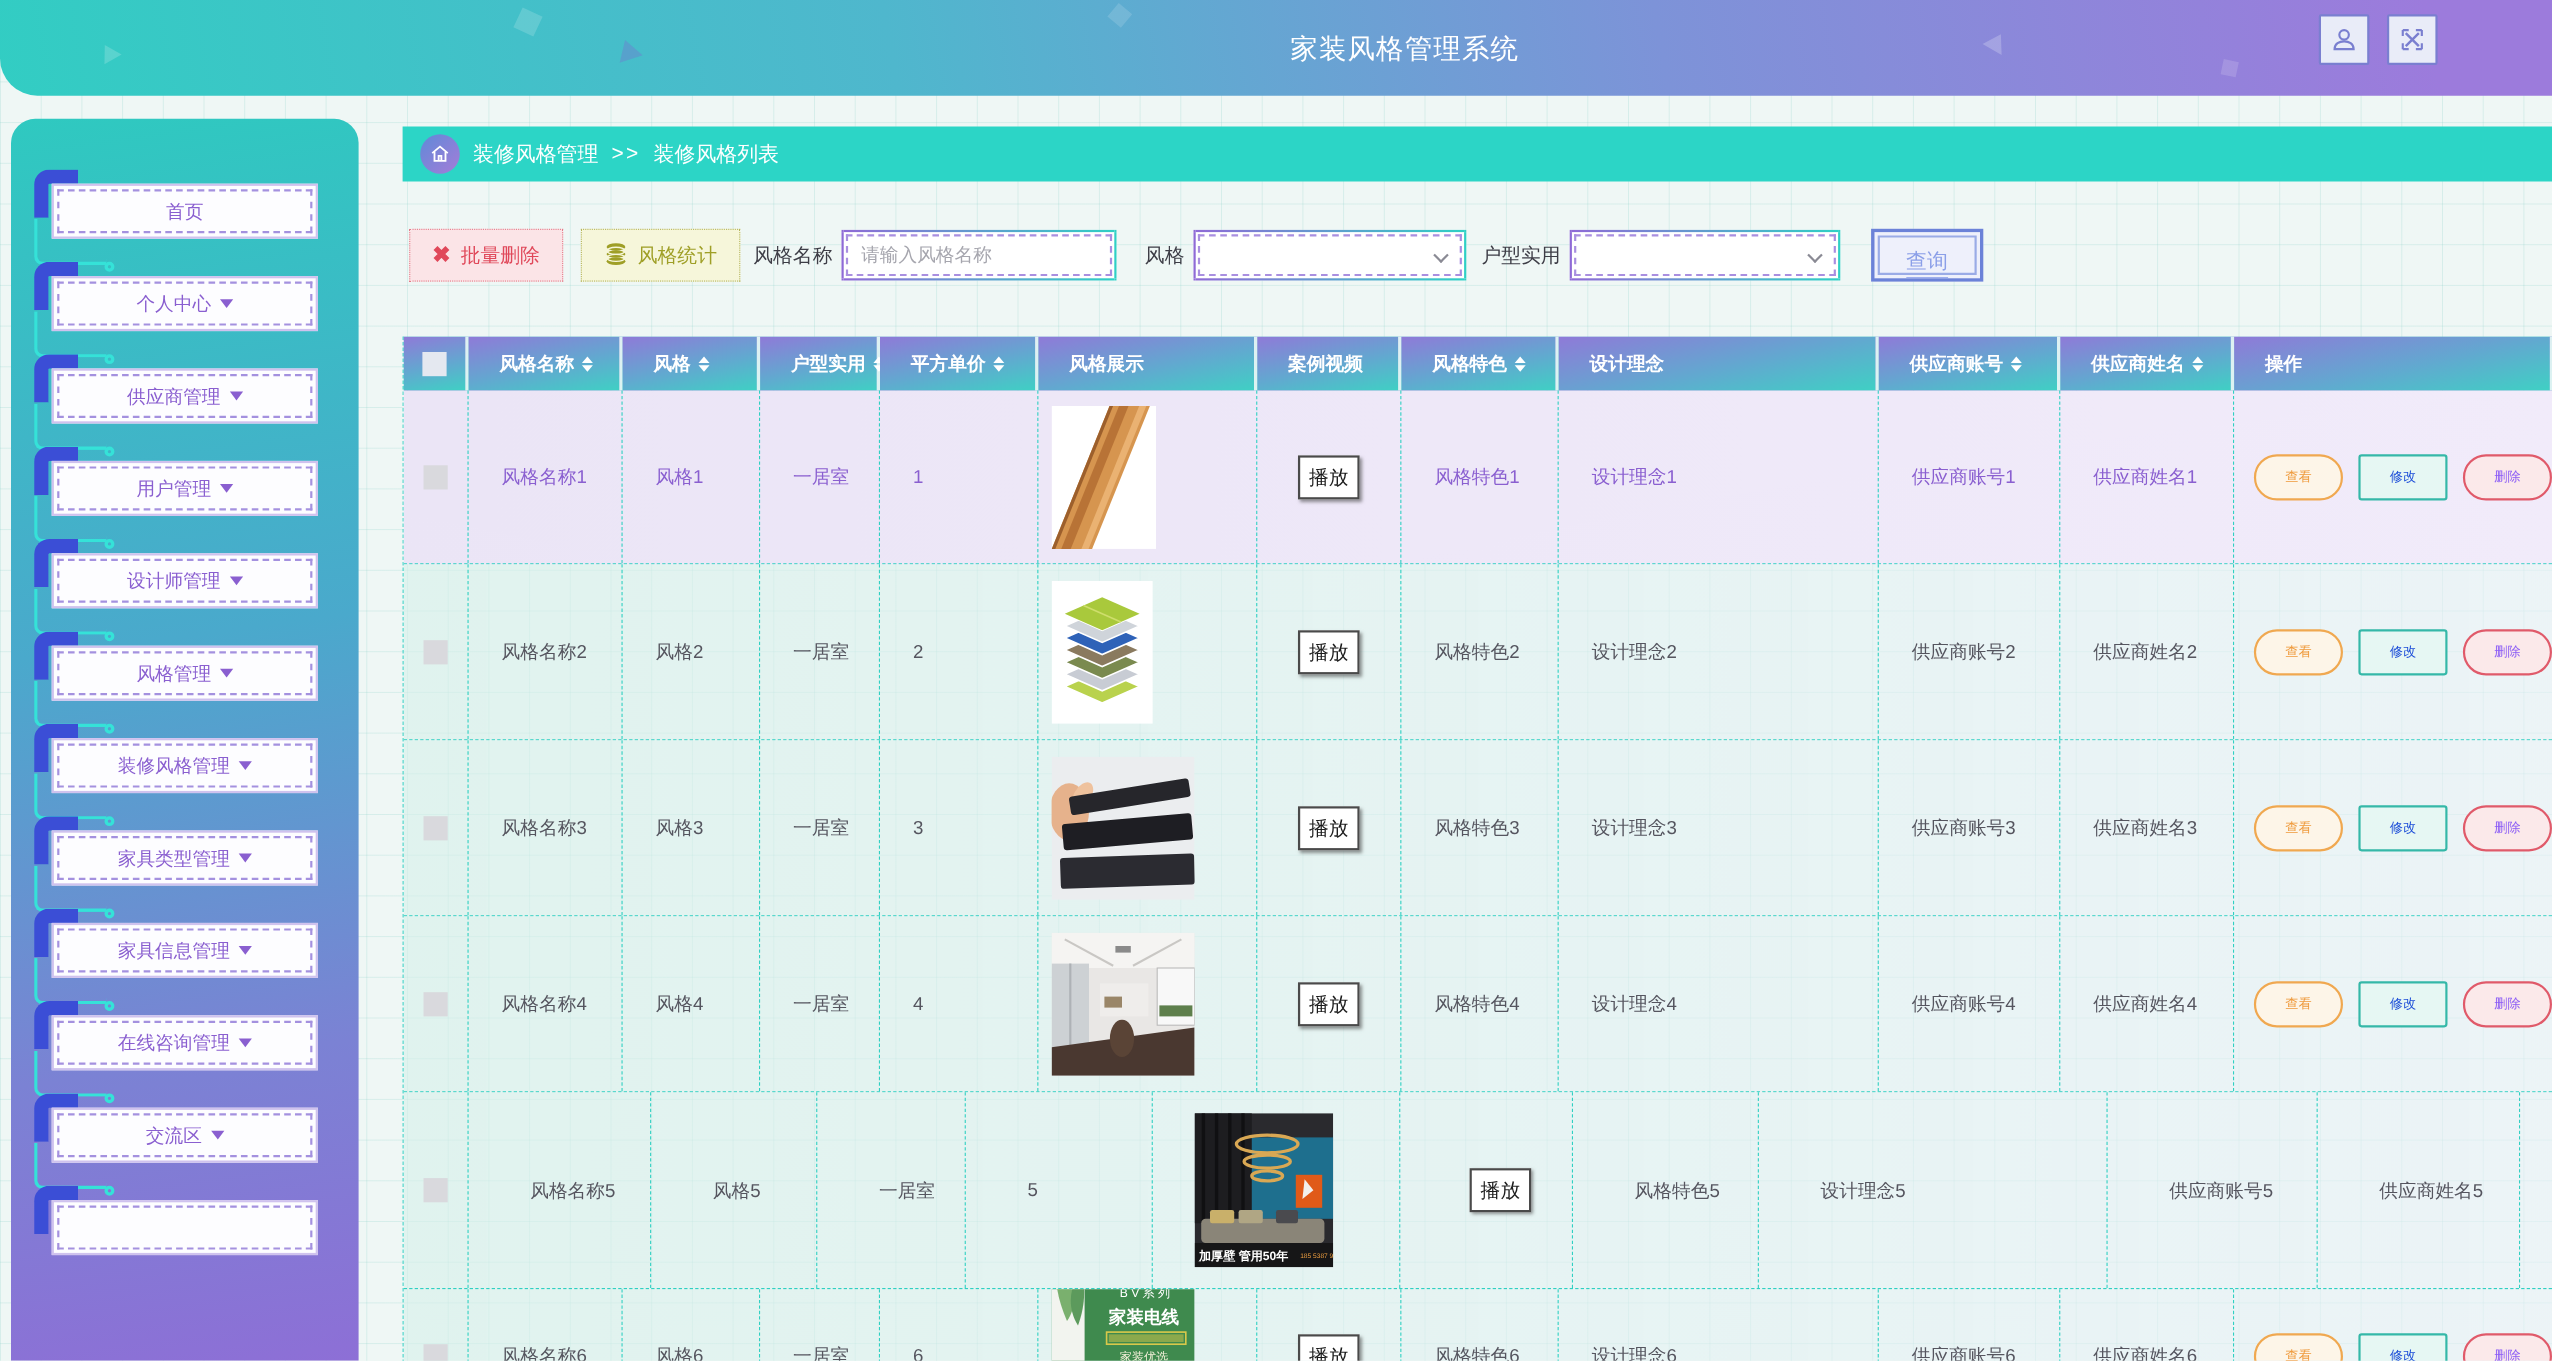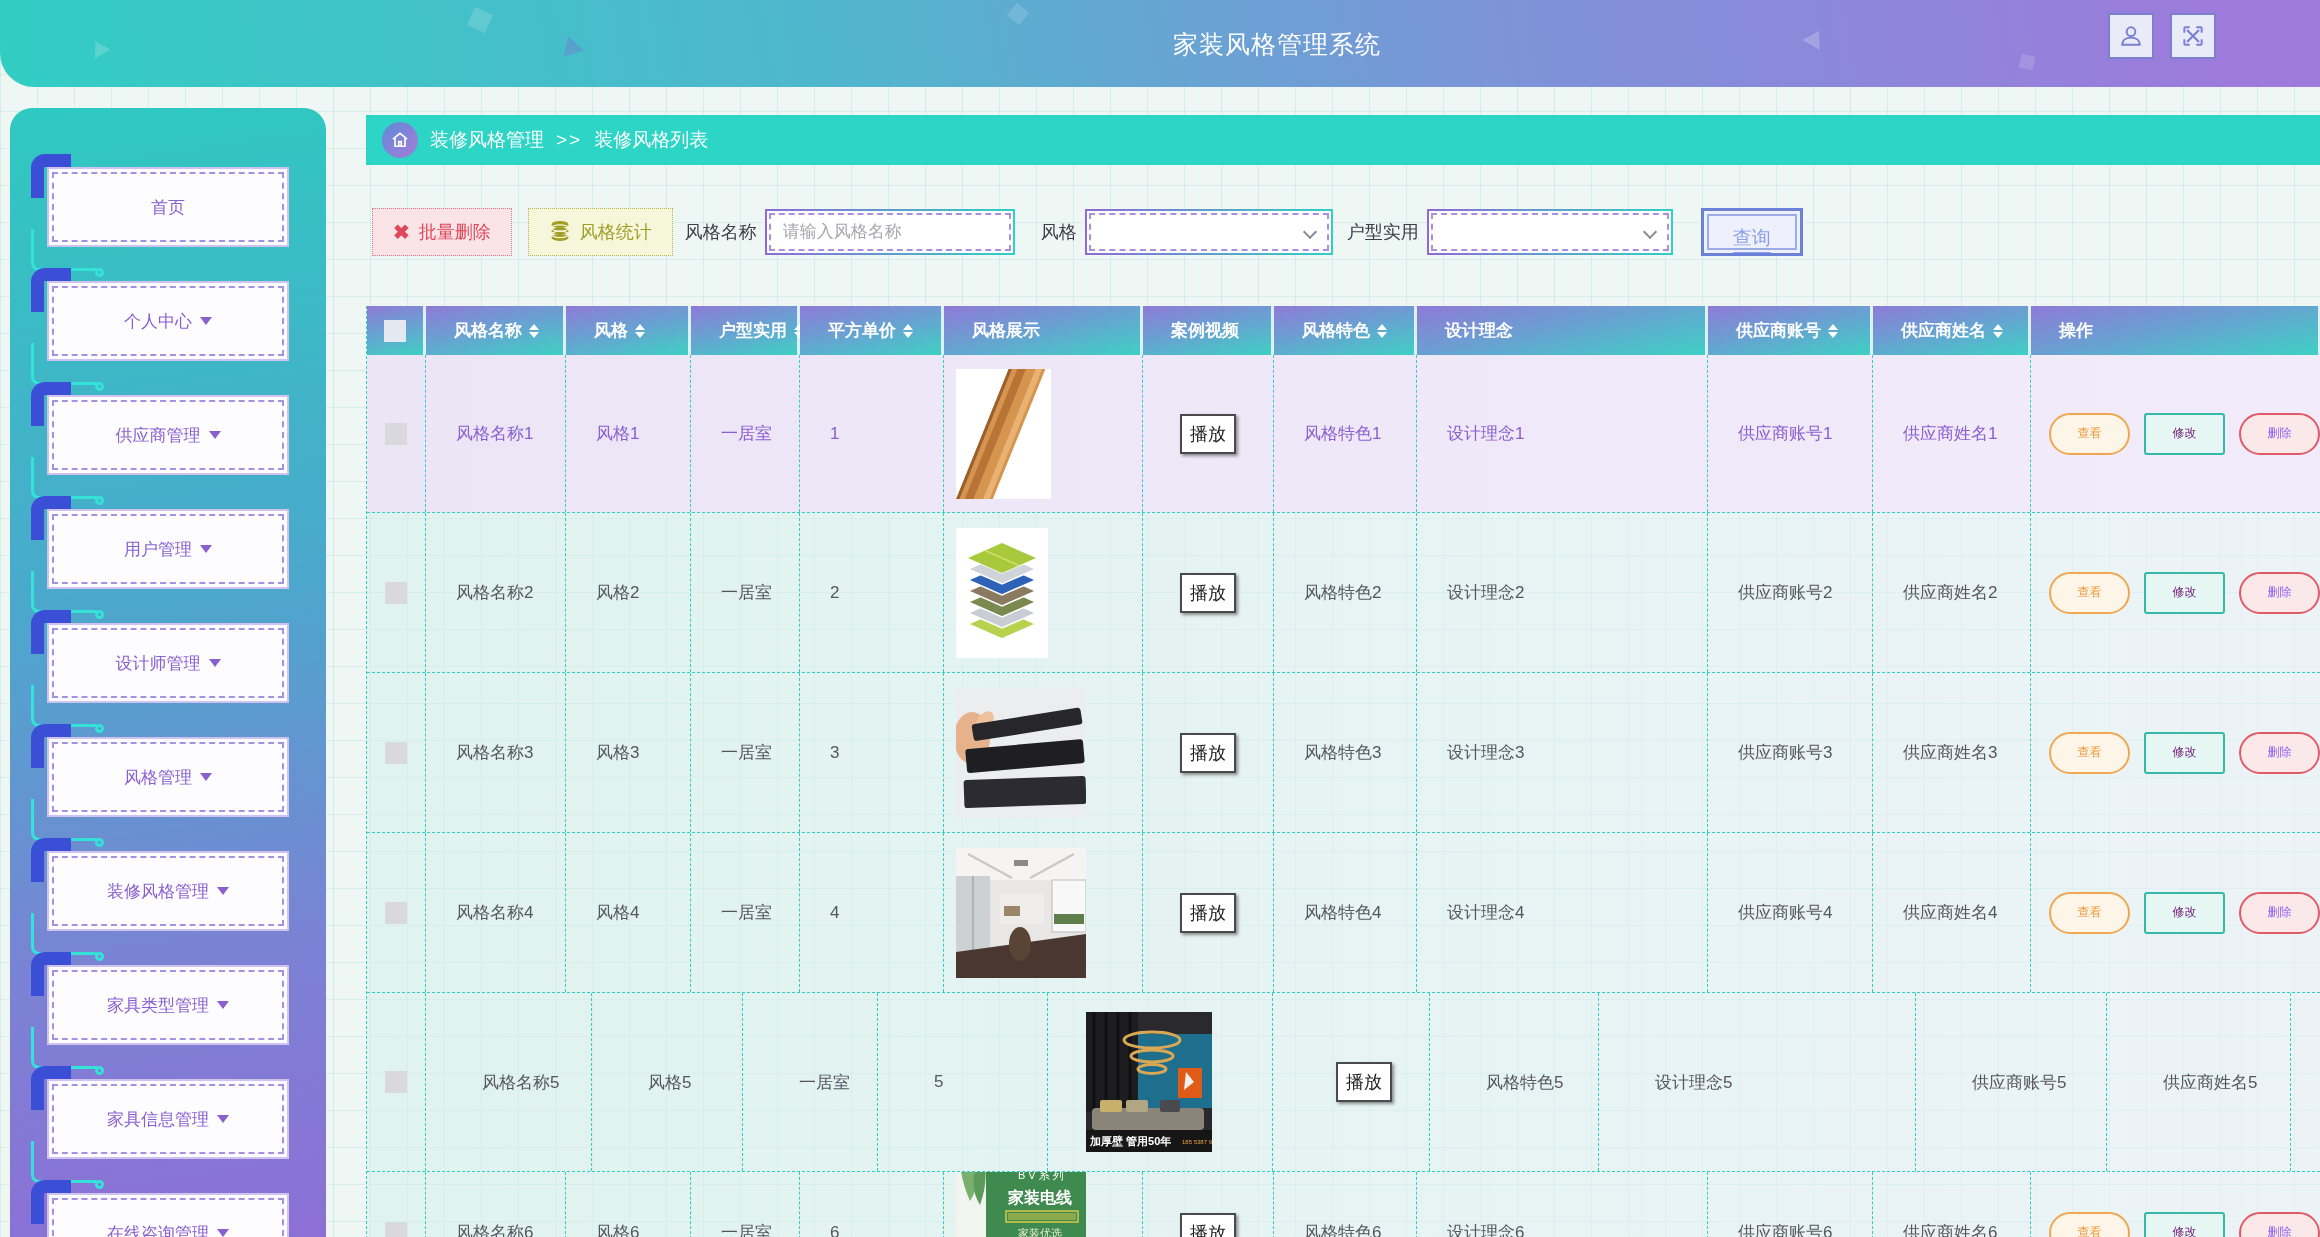--- a/index.html
+++ b/index.html
@@ -31,21 +31,21 @@
     display:flex; align-items:center; justify-content:center; cursor:pointer; border-radius:2px;
   }
   .confetti{ position:absolute; pointer-events:none; }
 
   
   .sidebar{
     position:absolute; left:10px; top:108px; width:316px; height:1129px;
     background:linear-gradient(172deg,#2fc9c0 0%,#4aa9cc 42%,#7b82d4 75%,#8d6fd6 100%);
     border-radius:22px 22px 0 0; padding-top:59px; overflow:hidden; z-index:10;
   }
-  .menu-item{ position:relative; width:242px; height:80px; margin:0 auto 34px auto; cursor:pointer; }
+  .menu-item{ position:relative; width:242px; height:50px; margin:0 auto 34px auto; cursor:pointer; }
   .menu-corner{
     position:absolute; top:-13px; left:-16px; width:40px; height:44px;
     border-top:13px solid #3b4ed6; border-left:13px solid #3b4ed6;
     border-top-left-radius:14px; z-index:0;
   }
   .menu-box{
     position:relative; z-index:1; width:100%; height:100%;
     background:#fdfdff; border:2px solid #cfc2ee;
     display:flex; align-items:center; justify-content:center; gap:8px;
   }
@@ -166,21 +166,21 @@
   .play-btn{
     min-width:52px; height:40px; padding:0 8px;
     background:#fff; border:2px solid #4a4a4a; color:#1c1c1c; font-size:18px;
     box-shadow:2px 2px 3px rgba(60,60,60,.55); cursor:pointer;
     font-family:"Liberation Sans","DejaVu Sans",sans-serif;
   }
   .act-btn{ height:42px; width:84px; font-size:12px; cursor:pointer;
     display:flex; align-items:center; justify-content:center;
     font-family:"Liberation Sans","DejaVu Sans",sans-serif; }
   .act-view{ background:#fdf5e8; border:2px solid #f0a850; color:#ef9a3c; border-radius:21px; }
-  .act-edit{ background:#e6f7f3; border:2px solid #35b8a8; color:#701a75; border-radius:3px; }
+  .act-edit{ background:#e6f7f3; border:2px solid #35b8a8; color:#1d4ed8; border-radius:3px; }
   .act-del{ background:#fbe9ea; border:2px solid #e05a6a; color:#8b5cf6; border-radius:21px; }
 </style>
 </head>
 <body>
 
 <div class="topbar">
   <div class="confetti" style="left:470px;top:10px;width:20px;height:20px;background:rgba(255,255,255,.16);transform:rotate(25deg)"></div>
   <div class="confetti" style="left:560px;top:36px;width:0;height:0;border-left:11px solid transparent;border-right:11px solid transparent;border-bottom:18px solid rgba(130,95,210,.30);transform:rotate(-18deg)"></div>
   <div class="confetti" style="left:1010px;top:6px;width:16px;height:16px;background:rgba(255,255,255,.14);transform:rotate(40deg)"></div>
   <div class="confetti" style="left:1805px;top:30px;width:0;height:0;border-left:10px solid transparent;border-right:10px solid transparent;border-bottom:16px solid rgba(255,255,255,.22);transform:rotate(30deg)"></div>

